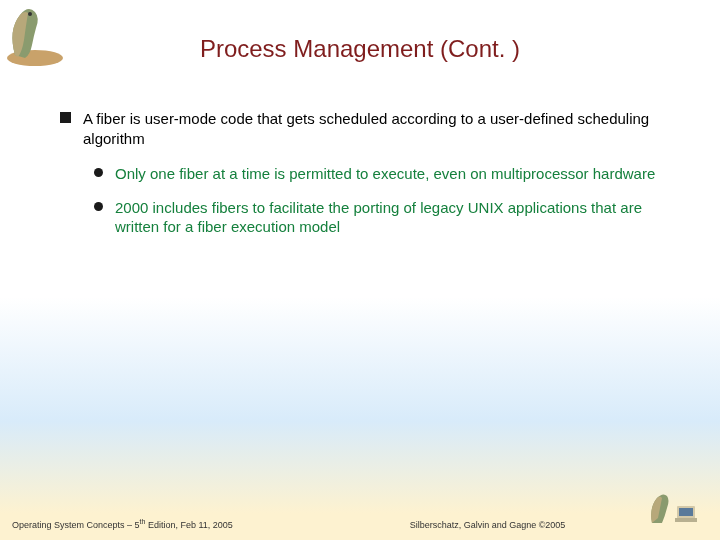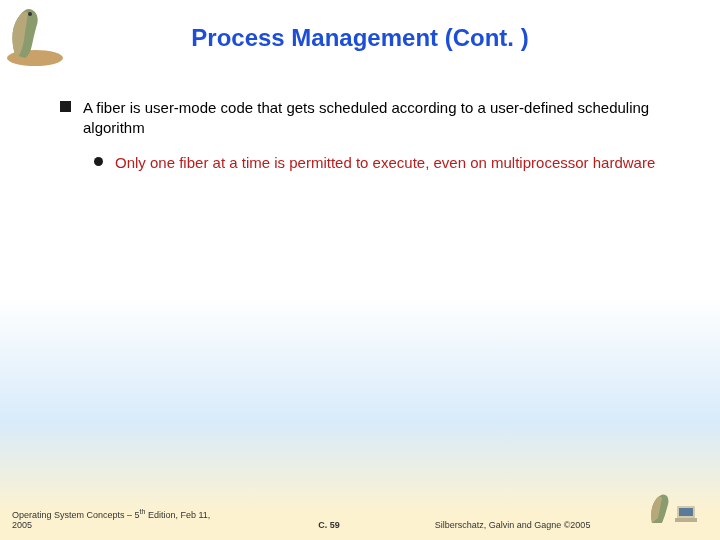--- a/index.html
+++ b/index.html
@@ -22,24 +22,24 @@
   }
   .dino-br {
     position: absolute;
     bottom: 12px;
     right: 18px;
     width: 55px;
     height: 40px;
   }
   .title {
     text-align: center;
-    font-weight: bold;
+    font-weight: normal;
     font-size: 24px;
-    color: #1d4ed8;
-    padding-top: 24px;
+    color: #7f1d1d;
+    padding-top: 35px;
     padding-bottom: 6px;
   }
   .content {
     padding: 40px 60px 0 60px;
   }
   .bullet-l1 {
     display: flex;
     align-items: flex-start;
     margin-bottom: 16px;
     font-size: 15px;
@@ -53,21 +53,21 @@
     flex-shrink: 0;
     margin-top: 3px;
     margin-right: 12px;
   }
   .bullet-l2 {
     display: flex;
     align-items: flex-start;
     margin-left: 34px;
     margin-bottom: 14px;
     font-size: 15px;
-    color: #b91c1c;
+    color: #15803d;
     line-height: 1.3;
   }
   .disc {
     width: 9px;
     height: 9px;
     background: #1a1a1a;
     border-radius: 50%;
     flex-shrink: 0;
     margin-top: 4px;
     margin-right: 12px;
@@ -79,21 +79,21 @@
     right: 0;
     display: flex;
     justify-content: space-between;
     align-items: flex-end;
     padding: 0 14px 0 12px;
     font-size: 9px;
     color: #333;
   }
   .footer-left { flex: 1; text-align: left; }
   .footer-center { flex: 1; text-align: center; font-weight: bold; }
-  .footer-right { flex: 1; text-align: left; padding-right: 60px; }
+  .footer-right { flex: 1; text-align: center; padding-right: 60px; }
   sup { font-size: 7px; }
 </style>
 </head>
 <body>
 
 <div class="dino-tl">
   <svg viewBox="0 0 70 70">
     <ellipse cx="35" cy="58" rx="28" ry="8" fill="#c9a26a"></ellipse>
     <path d="M15 55 Q 8 30 20 15 Q 28 5 35 12 Q 40 18 36 28 Q 34 35 32 45 Q 30 55 25 58 Z" fill="#8a9b6e"></path>
     <path d="M15 55 Q 8 30 20 15 Q 24 10 28 13 Q 26 25 24 40 Q 22 52 18 57 Z" fill="#b7a87a"></path>
@@ -105,27 +105,30 @@
 
 <div class="content">
   <div class="bullet-l1">
     <div class="sq"></div>
     <div>A fiber is user-mode code that gets scheduled according to a user-defined scheduling algorithm</div>
   </div>
   <div class="bullet-l2">
     <div class="disc"></div>
     <div>Only one fiber at a time is permitted to execute, even on multiprocessor hardware</div>
   </div>
+  <div class="bullet-l2">
+    <div class="disc"></div>
+    <div>2000 includes fibers to facilitate the porting of legacy UNIX applications that are written for a fiber execution model</div>
+  </div>
 </div>
 
 <div class="footer">
   <div class="footer-left">
     <span>Operating System Concepts – 5</span><sup>th</sup><span> Edition, Feb 11, 2005</span>
   </div>
-  <div class="footer-center">C. 59</div>
   <div class="footer-right">Silberschatz, Galvin and Gagne ©2005</div>
 </div>
 
 <div class="dino-br">
   <svg viewBox="0 0 55 40">
     <rect x="30" y="18" width="18" height="14" fill="#d4c9a8" rx="1"></rect>
     <rect x="32" y="20" width="14" height="8" fill="#5a7a9a"></rect>
     <rect x="28" y="30" width="22" height="4" fill="#b8b090"></rect>
     <path d="M5 35 Q 2 20 10 10 Q 16 4 20 8 Q 23 12 20 20 Q 18 28 15 35 Z" fill="#8a9b6e"></path>
     <path d="M5 35 Q 2 20 10 10 Q 13 7 15 10 Q 13 20 11 30 Z" fill="#b7a87a"></path>

